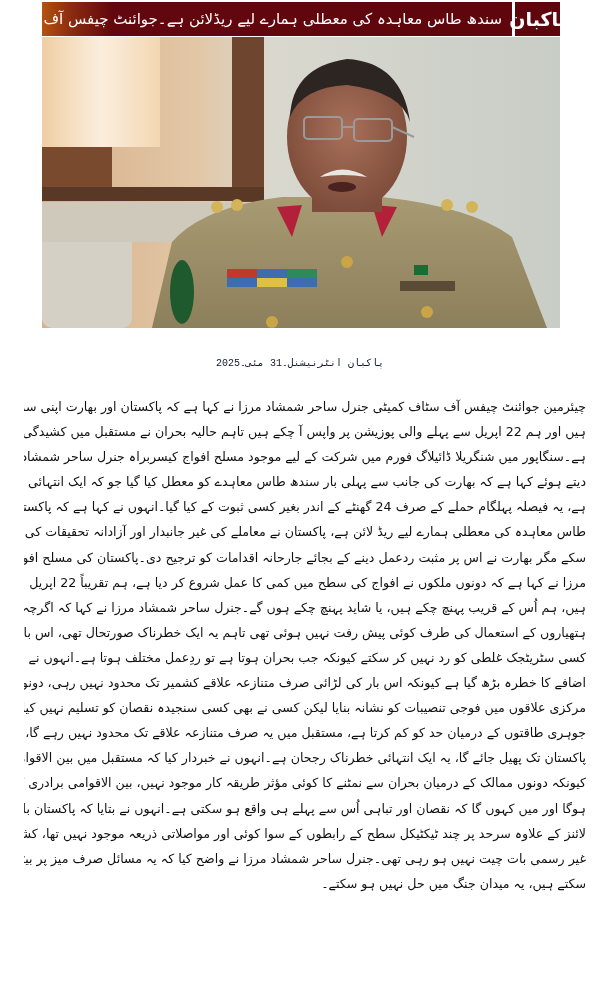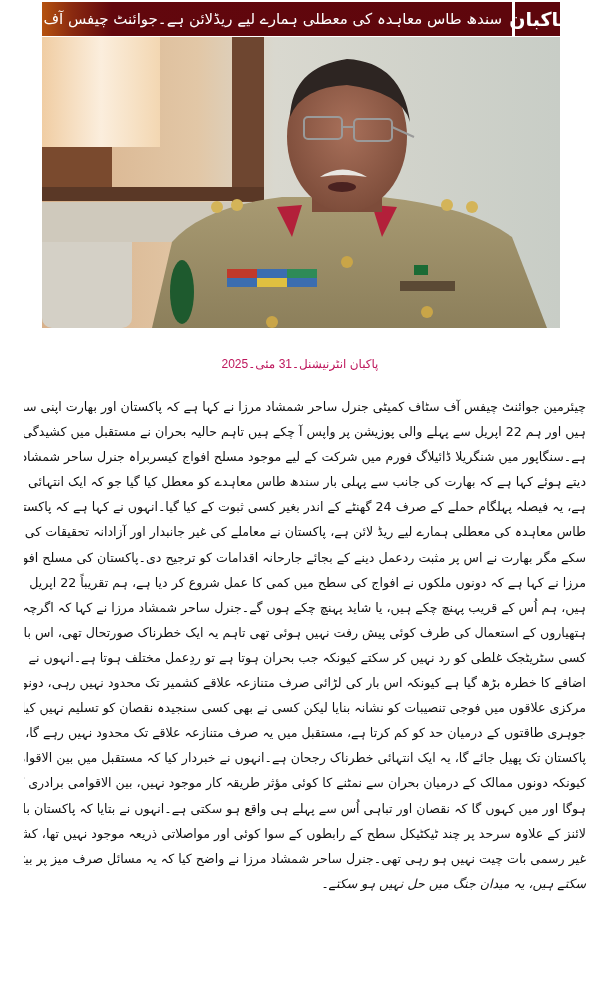--- a/index.html
+++ b/index.html
@@ -78,24 +78,24 @@
     }
     .photo svg { display: block; width: 100%; height: 100%; }
     
     .dateline {
       position: absolute;
       left: 0;
       top: 352px;
       width: 600px;
       text-align: center;
       direction: rtl;
-      color: #be185d;
-      font-size: 12px;
+      color: #0f172a;
+      font-size: 10px;
       line-height: 24px;
-      font-family: Liberation Sans, sans-serif;
+      font-family: Liberation Mono, monospace;
     }
     
     .article-body {
       position: absolute;
       left: 24px;
       top: 394px;
       width: 562px;
       direction: rtl;
       text-align: justify;
       text-align-last: right;
@@ -107,21 +107,20 @@
     .article-body .line {
       display: block;
       white-space: nowrap;
       overflow: hidden;
       height: 25.1px;
       text-align: justify;
       text-align-last: justify;
     }
     .article-body .line.last {
       text-align-last: right;
-      font-style: italic;
     }
   </style>
 </head>
 <body>
 
 <div class="page">
 
   <div class="header">
     <div class="headline-bar">
       <span class="headline-text">سندھ طاس معاہدہ کی معطلی ہمارے لیے ریڈلائن ہے۔جوائنٹ چیفس آف سٹاف</span>

